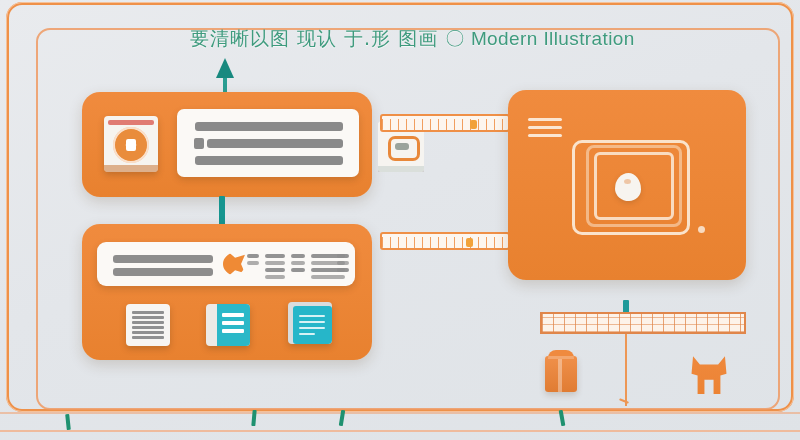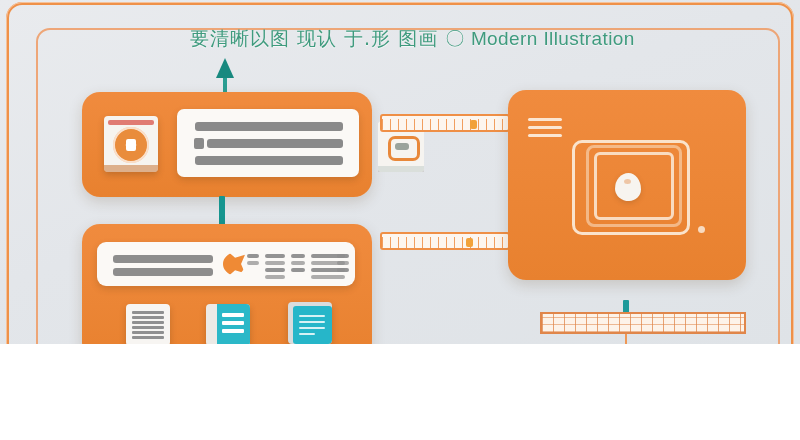--- a/index.html
+++ b/index.html
@@ -7,21 +7,21 @@
     padding: 0;
     background: #ffffff;
   }
   body {
     font-family: "Liberation Sans", sans-serif;
   }
 
   .stage {
     position: relative;
     width: 800px;
-    height: 344px;
+    height: 440px;
     overflow: hidden;
     background:
       linear-gradient(160deg, #e9ebee 0%, #e3e6ea 45%, #dfe3e7 100%);
   }
 
   
   .frame-outer {
     position: absolute;
     left: 6px;
     top: 2px;

